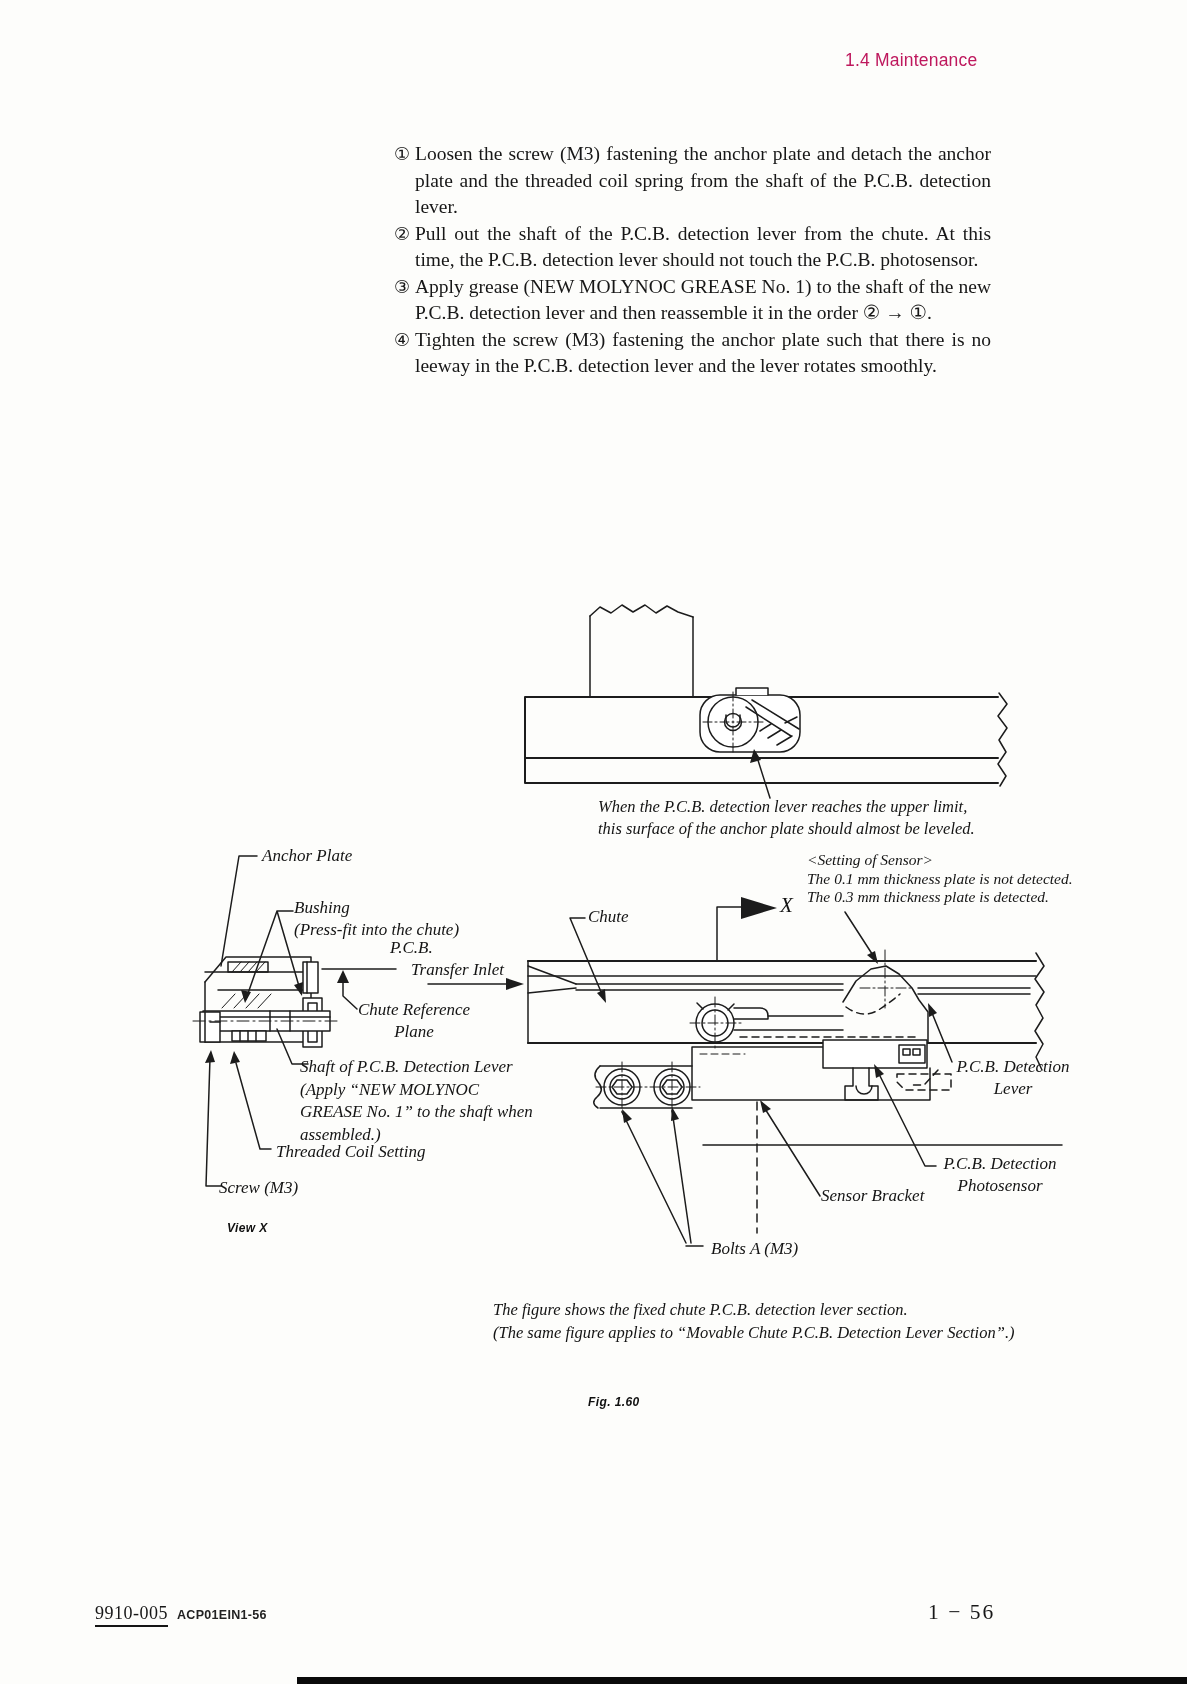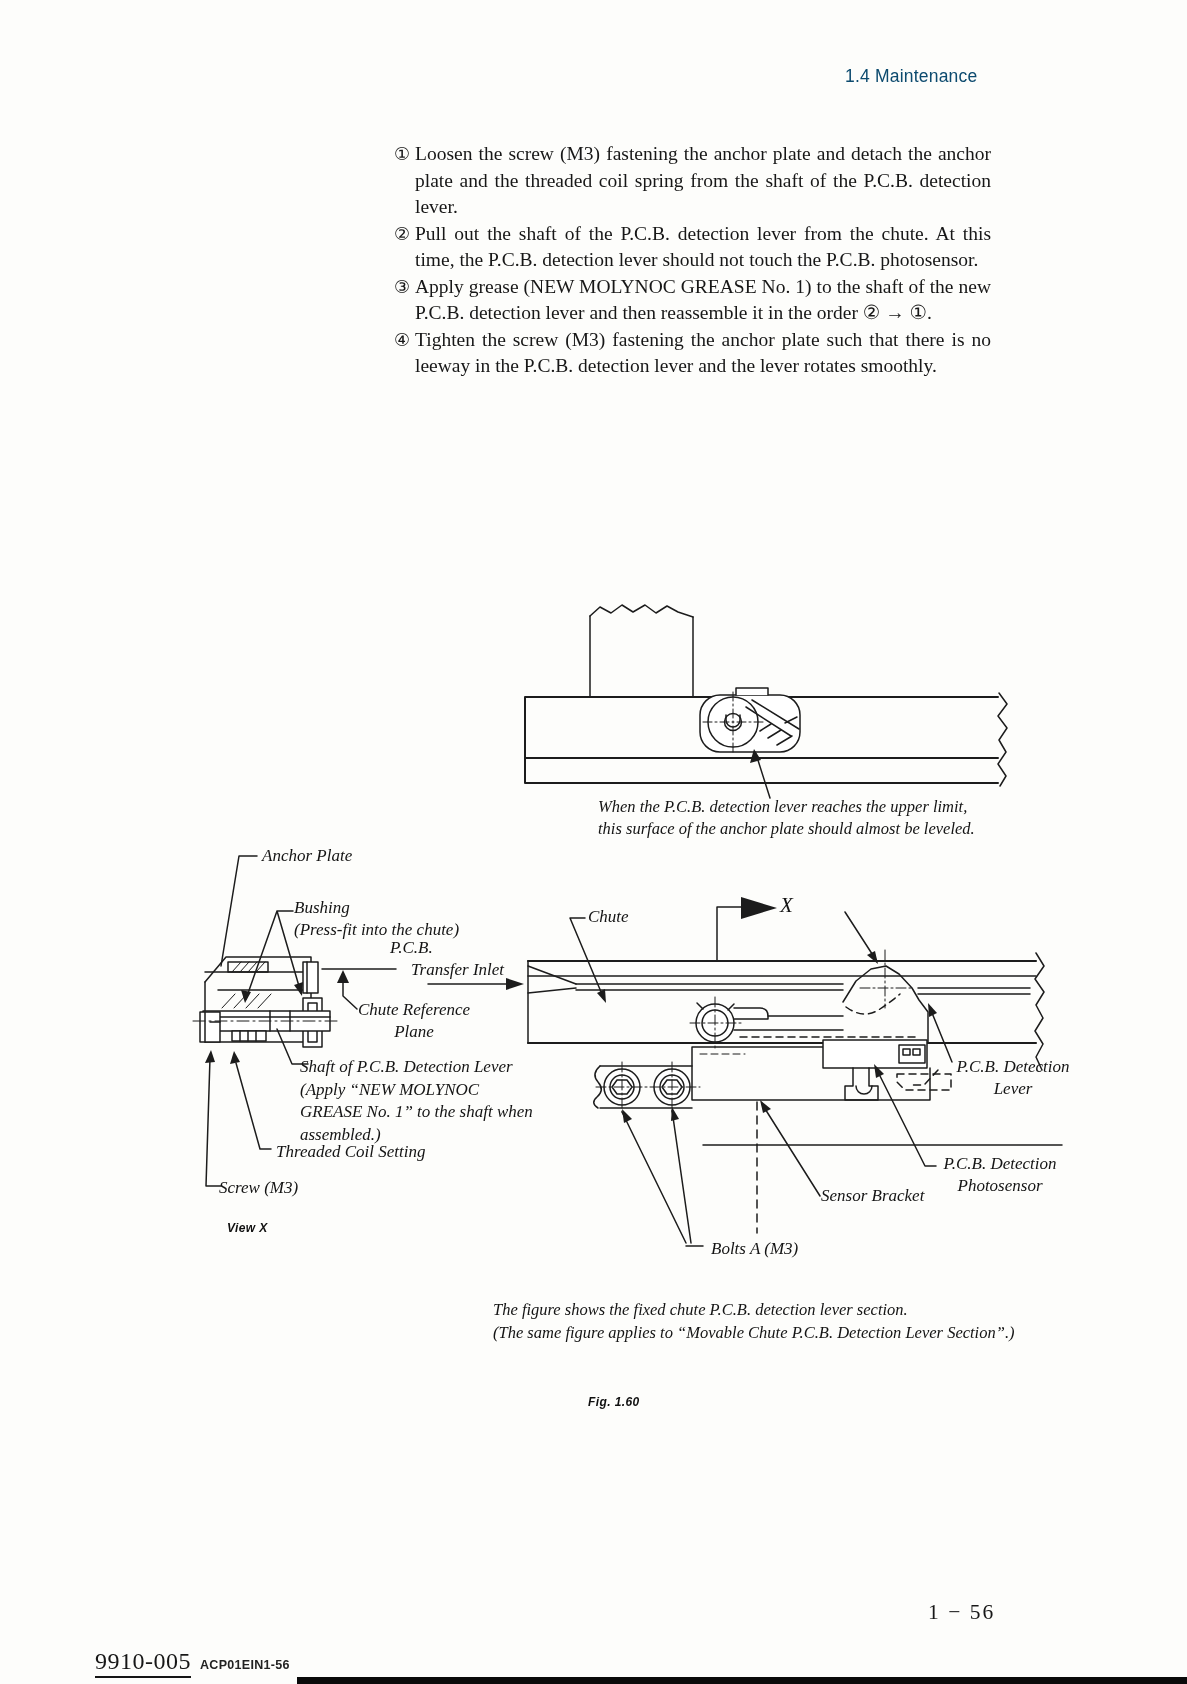--- a/index.html
+++ b/index.html
@@ -8,21 +8,21 @@
     width:1187px;height:1684px;
     margin:0 auto;
     background:#fdfdfb;
     overflow:hidden;
     font-family:"Liberation Serif","DejaVu Serif",serif;
     color:#171717;
   }
   .hdr{
     position:absolute;left:845px;top:50px;
     font-family:"Liberation Sans","DejaVu Sans",sans-serif;
-    font-size:17.5px;color:#0c4a6e;letter-spacing:.2px;margin-top:16px;
+    font-size:17.5px;color:#be185d;letter-spacing:.2px;
   }
   .procedure{
     position:absolute;left:373px;top:141px;width:618px;
     font-size:19.5px;line-height:26.5px;
   }
   .proc-heading{margin:0 0 0 0;}
   .step{position:relative;padding-left:42px;}
   .marker{
     position:absolute;left:21px;top:0;
     font-family:"DejaVu Sans","Liberation Serif",serif;
@@ -41,22 +41,22 @@
   .fl-bold-sans{
     font-family:"Liberation Sans","DejaVu Sans",sans-serif;
     font-weight:bold;font-size:12px;letter-spacing:.4px;color:#101010;
   }
   .fl-x{font-size:21px;}
   .footer-left{
     position:absolute;left:95px;top:1603px;
     display:flex;align-items:baseline;gap:9px;
   }
   .doc-number{
-    font-size:24px;letter-spacing:.5px;
-    border-bottom:2px solid #151515;padding-bottom:1px;margin-top:45px;
+    font-size:18px;letter-spacing:.5px;
+    border-bottom:2px solid #151515;padding-bottom:1px;
   }
   .doc-code{
     font-family:"Liberation Sans","DejaVu Sans",sans-serif;
     font-weight:bold;font-size:12.5px;letter-spacing:.3px;color:#222;
   }
   .page-number{
     position:absolute;left:928px;top:1600px;
     font-size:21.5px;letter-spacing:2px;
   }
   .scan-bar{
@@ -216,20 +216,23 @@
 Plane</div>
   <div class="fl" style="left:300px;top:1056px;line-height:22.5px;">Shaft of P.C.B. Detection Lever
 (Apply “NEW MOLYNOC
 GREASE No. 1” to the shaft when
 assembled.)</div>
   <div class="fl" style="left:276px;top:1141px;">Threaded Coil Setting</div>
   <div class="fl" style="left:219px;top:1177px;">Screw (M3)</div>
   <div class="fl fl-bold-sans" style="left:227px;top:1217px;">View X</div>
   <div class="fl" style="left:588px;top:906px;">Chute</div>
   <div class="fl fl-x" style="left:780px;top:894px;">X</div>
+  <div class="fl fl-small" style="left:807px;top:851px;">&lt;Setting of Sensor&gt;
+The 0.1 mm thickness plate is not detected.
+The 0.3 mm thickness plate is detected.</div>
   <div class="fl fl-center" style="left:938px;top:1056px;width:150px;">P.C.B. Detection
 Lever</div>
   <div class="fl fl-center" style="left:925px;top:1153px;width:150px;">P.C.B. Detection
 Photosensor</div>
   <div class="fl" style="left:821px;top:1185px;">Sensor Bracket</div>
   <div class="fl" style="left:711px;top:1238px;">Bolts A (M3)</div>
   <div class="fl fl-caption" style="left:493px;top:1299px;line-height:22.5px;">The figure shows the fixed chute P.C.B. detection lever section.
 (The same figure applies to “Movable Chute P.C.B. Detection Lever Section”.)</div>
   <div class="fl fl-bold-sans" style="left:588px;top:1391px;">Fig. 1.60</div>
 

